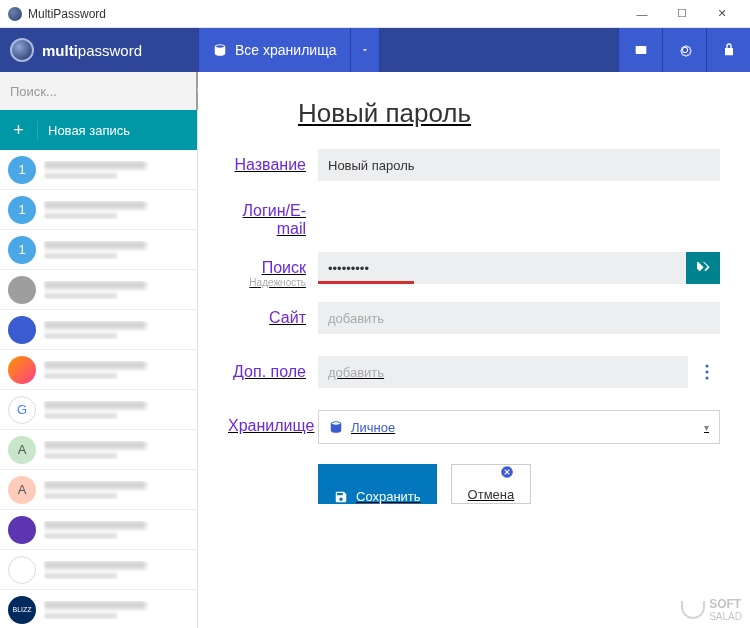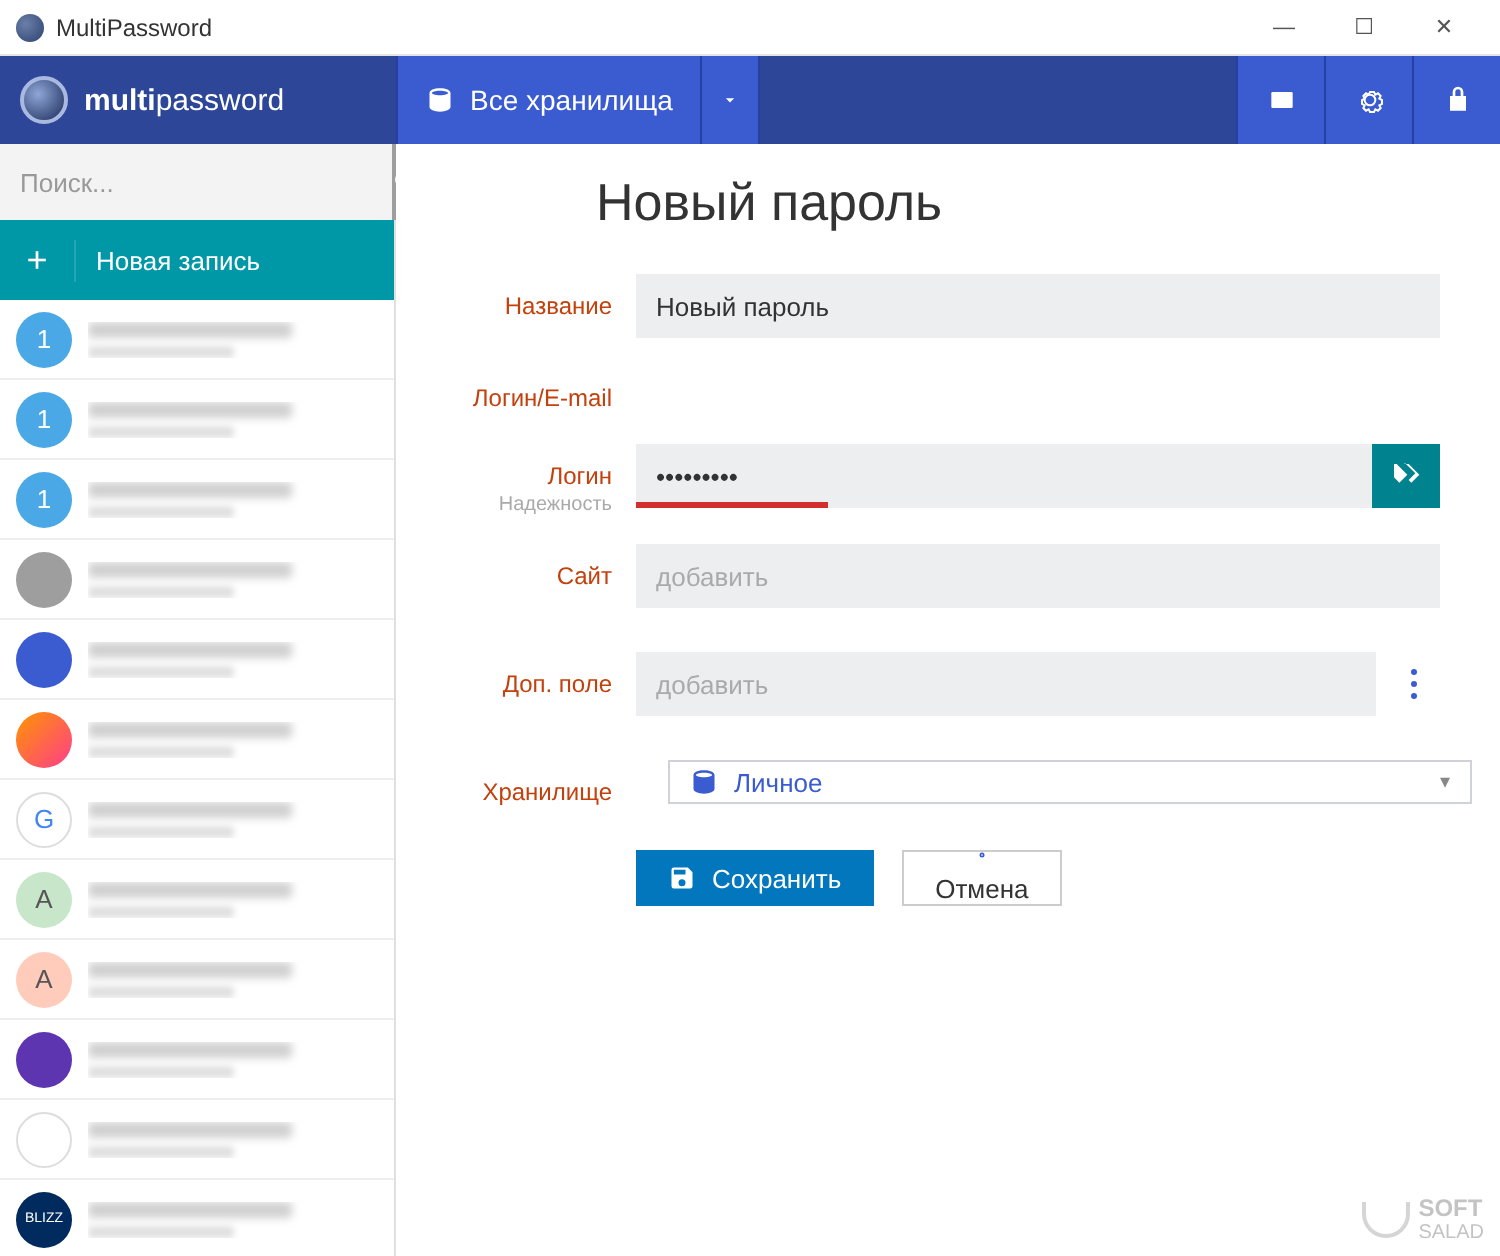--- a/index.html
+++ b/index.html
@@ -34,40 +34,40 @@
 .new-entry { height: 40px; background: #0097a7; display: flex; align-items: center; color: #fff; font-size: 13px; font-weight: 500; }
 .new-entry-plus { width: 38px; display: flex; align-items: center; justify-content: center; font-size: 18px; border-right: 1px solid rgba(255,255,255,0.15); }
 .new-entry-label { padding-left: 10px; }
 .entries { flex: 1; overflow: hidden; }
 .entry { height: 40px; display: flex; align-items: center; padding: 4px 8px; gap: 8px; border-bottom: 1px solid #eee; }
 .entry-avatar { width: 28px; height: 28px; border-radius: 50%; display: flex; align-items: center; justify-content: center; font-size: 13px; font-weight: 500; color: #fff; flex-shrink: 0; }
 .entry-text { flex: 1; overflow: hidden; }
 .entry-title { height: 8px; width: 70%; background: #d0d0d0; border-radius: 2px; margin-bottom: 4px; filter: blur(2px); }
 .entry-sub { height: 6px; width: 50%; background: #e0e0e0; border-radius: 2px; filter: blur(1.5px); }
 
-.content { flex: 1; padding: 14px 30px; background: #fff; }
+.content { flex: 1; padding: 26px 30px; background: #fff; text-decoration: underline; }
 .page-title { font-size: 26px; font-weight: 400; color: #333; margin-bottom: 20px; margin-left: 70px; }
 .form-row { display: flex; align-items: flex-start; margin-bottom: 14px; }
 .form-label-col { width: 90px; text-align: right; padding-right: 12px; padding-top: 7px; }
-.form-label { font-size: 12px; color: #c2410c; }
+.form-label { font-size: 16px; color: #6d28d9; }
 .form-sublabel { font-size: 10px; color: #aaa; display: block; text-align: right; }
 .form-field-col { flex: 1; position: relative; }
 .form-input { width: 100%; height: 32px; border: none; background: #edeef0; padding: 0 10px; font-size: 13px; color: #333; font-family: inherit; }
 .form-input::placeholder { color: #aaa; }
-.form-select { width: 100%; height: 22px; border: 1px solid #cfd3d9; background: #fff; padding: 0 10px; font-size: 13px; color: #3b5bd1; display: flex; align-items: center; gap: 8px; position: relative; margin-left: 16px; }
+.form-select { width: 100%; height: 34px; border: 1px solid #cfd3d9; background: #fff; padding: 0 10px; font-size: 13px; color: #3b5bd1; display: flex; align-items: center; gap: 8px; position: relative; }
 .form-select .caret { margin-left: auto; font-size: 10px; color: #888; }
 .pwd-wrap { position: relative; }
 .pwd-wrap .form-input { padding-right: 40px; }
 .pwd-strength { height: 3px; width: 24%; background: #d32f2f; position: absolute; bottom: 0; left: 0; }
 .gen-btn { position: absolute; right: 0; top: 0; width: 34px; height: 32px; background: #00838f; display: flex; align-items: center; justify-content: center; }
 .gen-btn svg { fill: #fff; }
 .more-btn { width: 28px; height: 32px; display: flex; align-items: center; justify-content: center; color: #3b5bd1; }
 
 .actions { margin-left: 90px; margin-top: 20px; display: flex; gap: 14px; }
-.btn { height: 28px; display: flex; align-items: center; padding: 0 16px; gap: 8px; font-size: 13px; font-weight: 500; border: none; }
+.btn { height: 40px; display: flex; align-items: flex-end; padding: 0 16px; gap: 8px; font-size: 13px; font-weight: 500; border: none; }
 .btn-primary { background: #0277bd; color: #fff; }
 .btn-secondary { background: #fff; color: #333; border: 1px solid #ccc; flex-direction: column; }
 .btn-secondary .ic { color: #3b5bd1; }
 
 .watermark { position: absolute; right: 8px; bottom: 6px; opacity: 0.35; font-size: 12px; color: #555; display: flex; align-items: center; gap: 4px; }
 .watermark .bowl { width: 24px; height: 18px; border: 2px solid #888; border-top: none; border-radius: 0 0 14px 14px; }
 </style>
 </head>
 <body>
 
@@ -228,21 +228,21 @@
       <div class="form-label-col"><span class="form-label">Название</span></div>
       <div class="form-field-col"><input class="form-input" value="Новый пароль" style=""></div>
     </div>
 
     <div class="form-row">
       <div class="form-label-col"><span class="form-label">Логин/E-mail</span></div>
     </div>
 
     <div class="form-row">
       <div class="form-label-col">
-        <span class="form-label">Логин</span>
+        <span class="form-label">Поиск</span>
         <span class="form-sublabel">Надежность</span>
       </div>
       <div class="form-field-col pwd-wrap">
         <input class="form-input" value="•••••••••" style="">
         <div class="pwd-strength"></div>
         <div class="gen-btn">
           <svg width="16" height="16" viewBox="0 0 24 24">
               <path d="M5 3l8 8-6 6-4-4V3h2zm6 0h3l8 8-6 6-2-2 5-5-8-8z"></path>
             </svg>
         </div>

